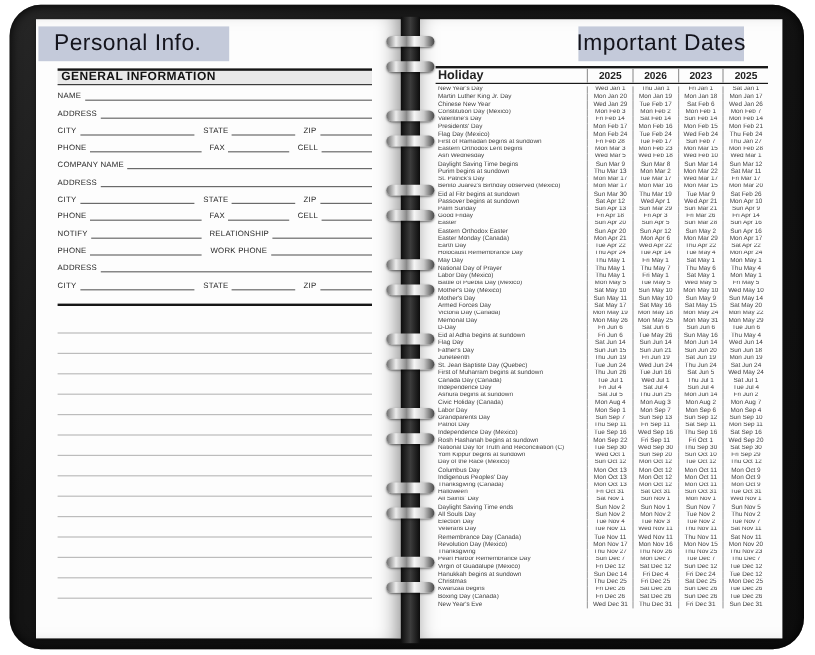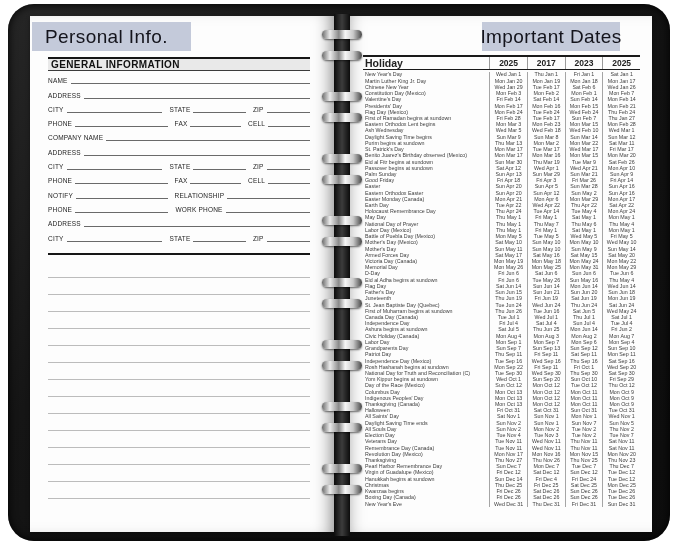--- a/index.html
+++ b/index.html
@@ -156,21 +156,21 @@
   </div>
 
   <div class="page page-right">
     <div class="titlebar">
       <span class="title-text">Important Dates</span>
     </div>
     <div class="rtable">
       <div class="thead" id="dates-head">
           <div class="th-h">Holiday</div>
           <div class="th-y">2025</div>
-          <div class="th-y">2017</div>
+          <div class="th-y">2026</div>
           <div class="th-y">2023</div>
           <div class="th-y">2025</div>
         </div>
       <div class="tbody" id="dates-body">
           <div class="trow">
             <div class="td-h">New Year's Day</div>
             <div class="td-d">Wed Jan 1</div>
             <div class="td-d">Thu Jan 1</div>
             <div class="td-d">Fri Jan 1</div>
             <div class="td-d">Sat Jan 1</div>

